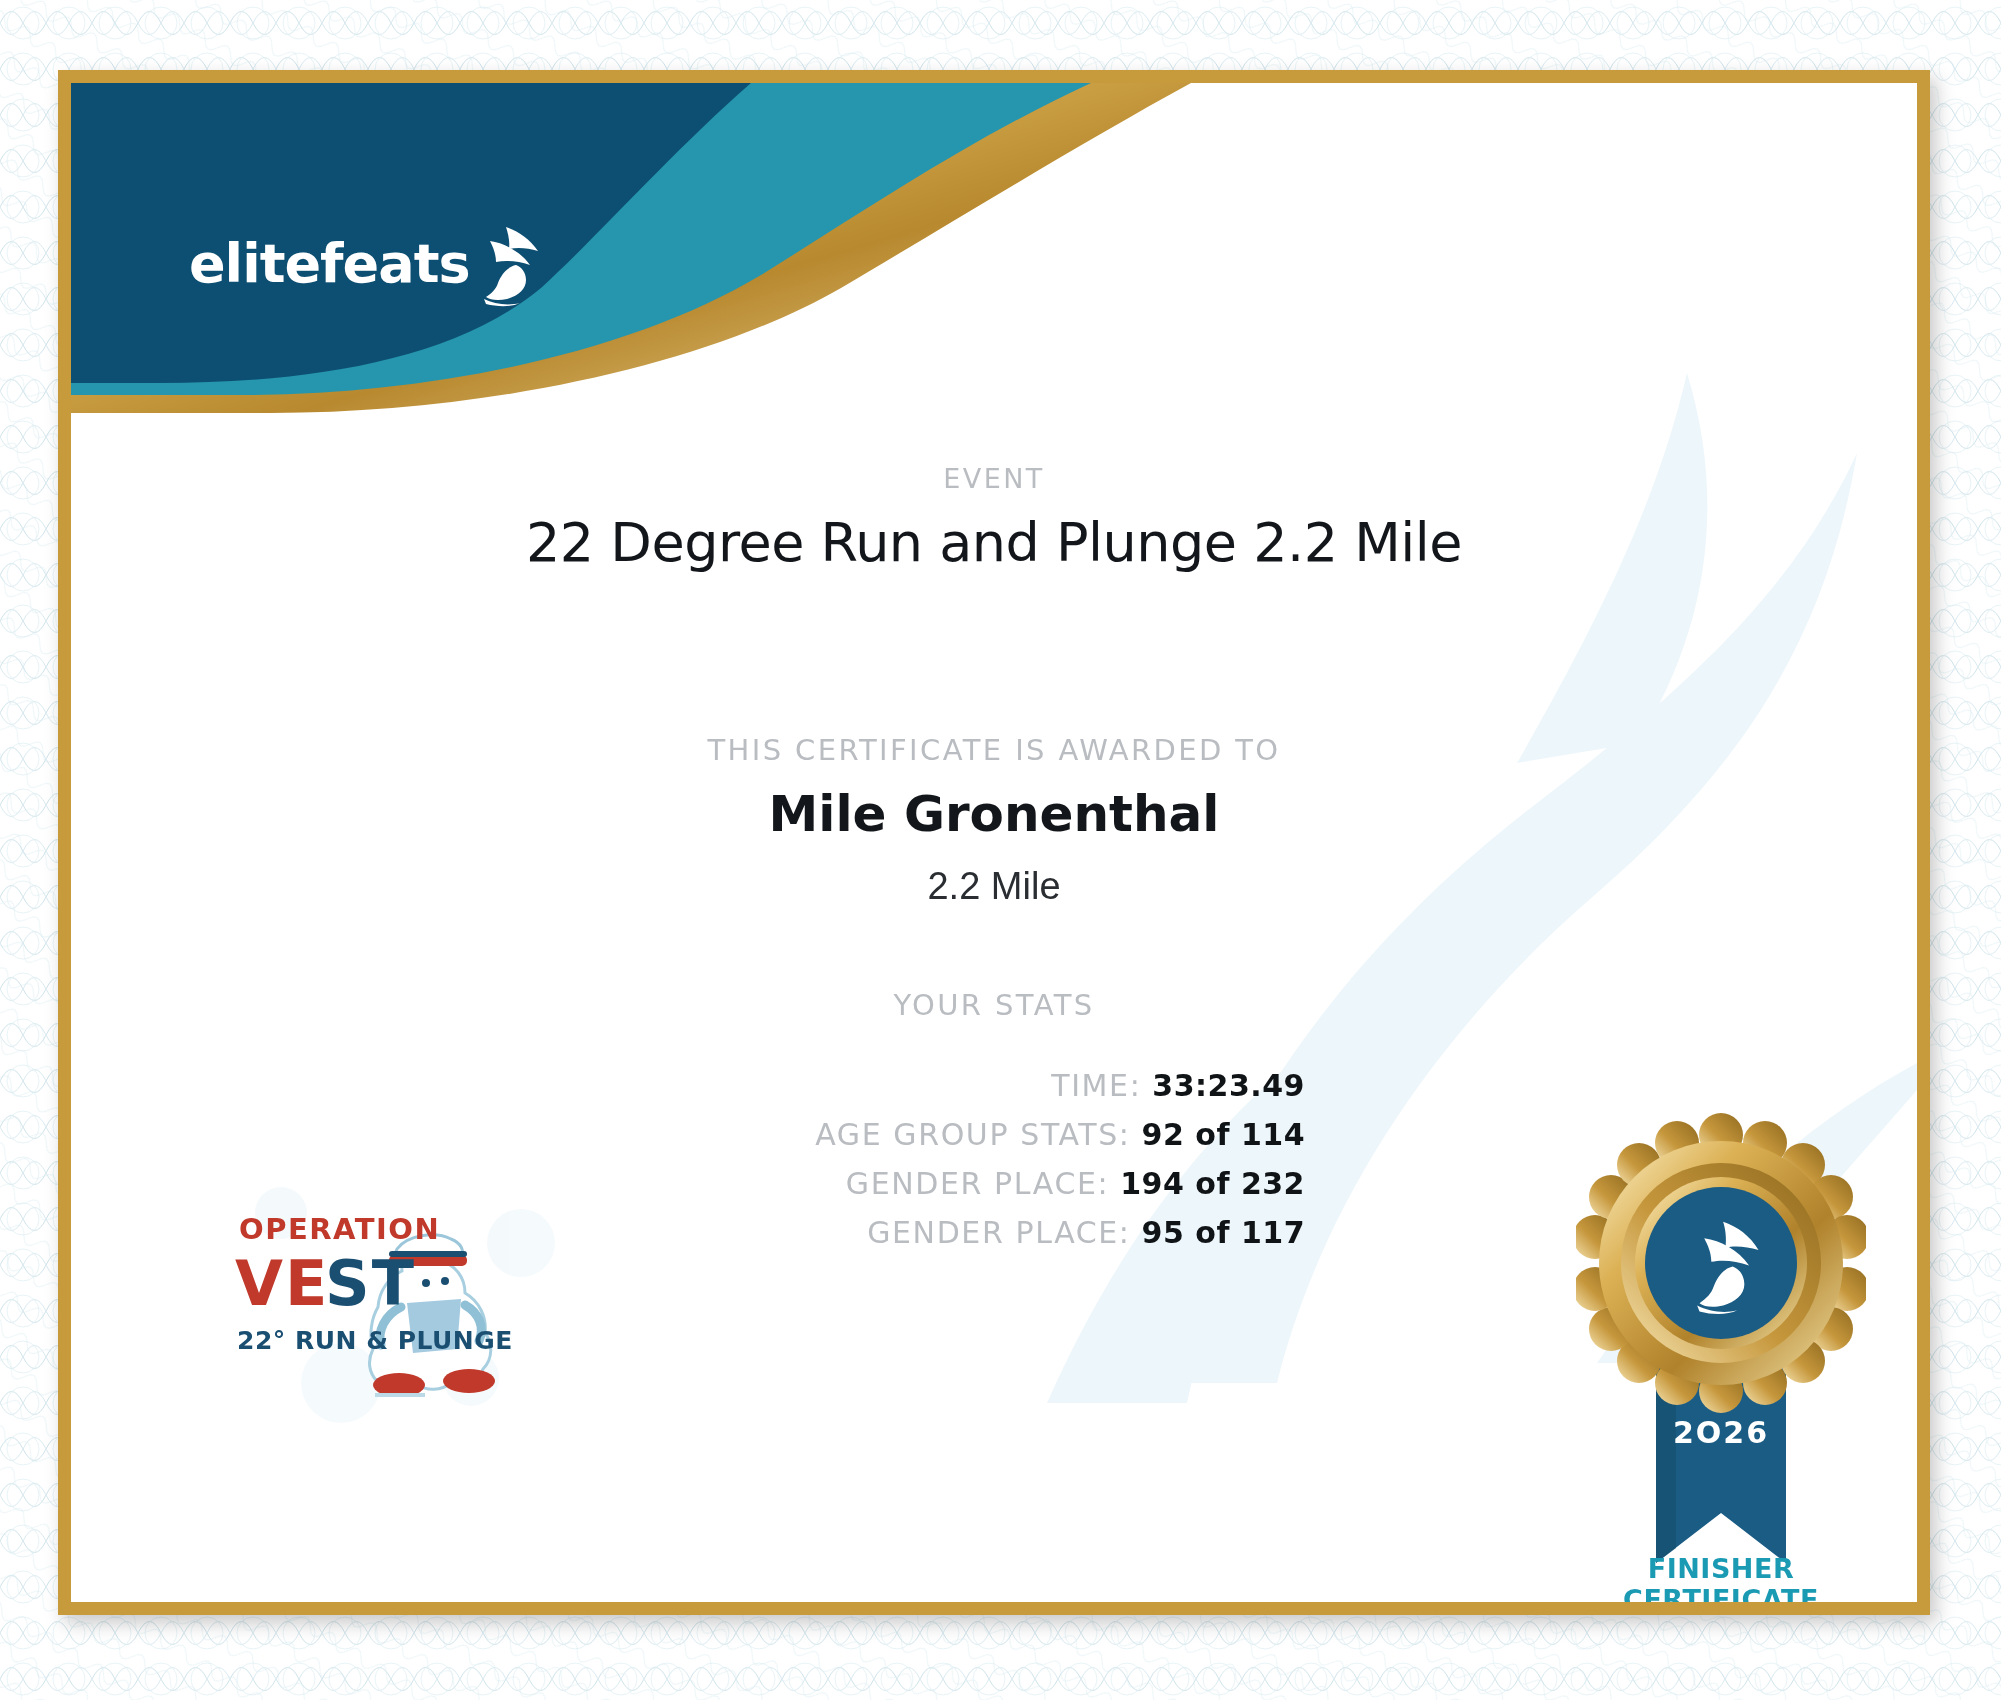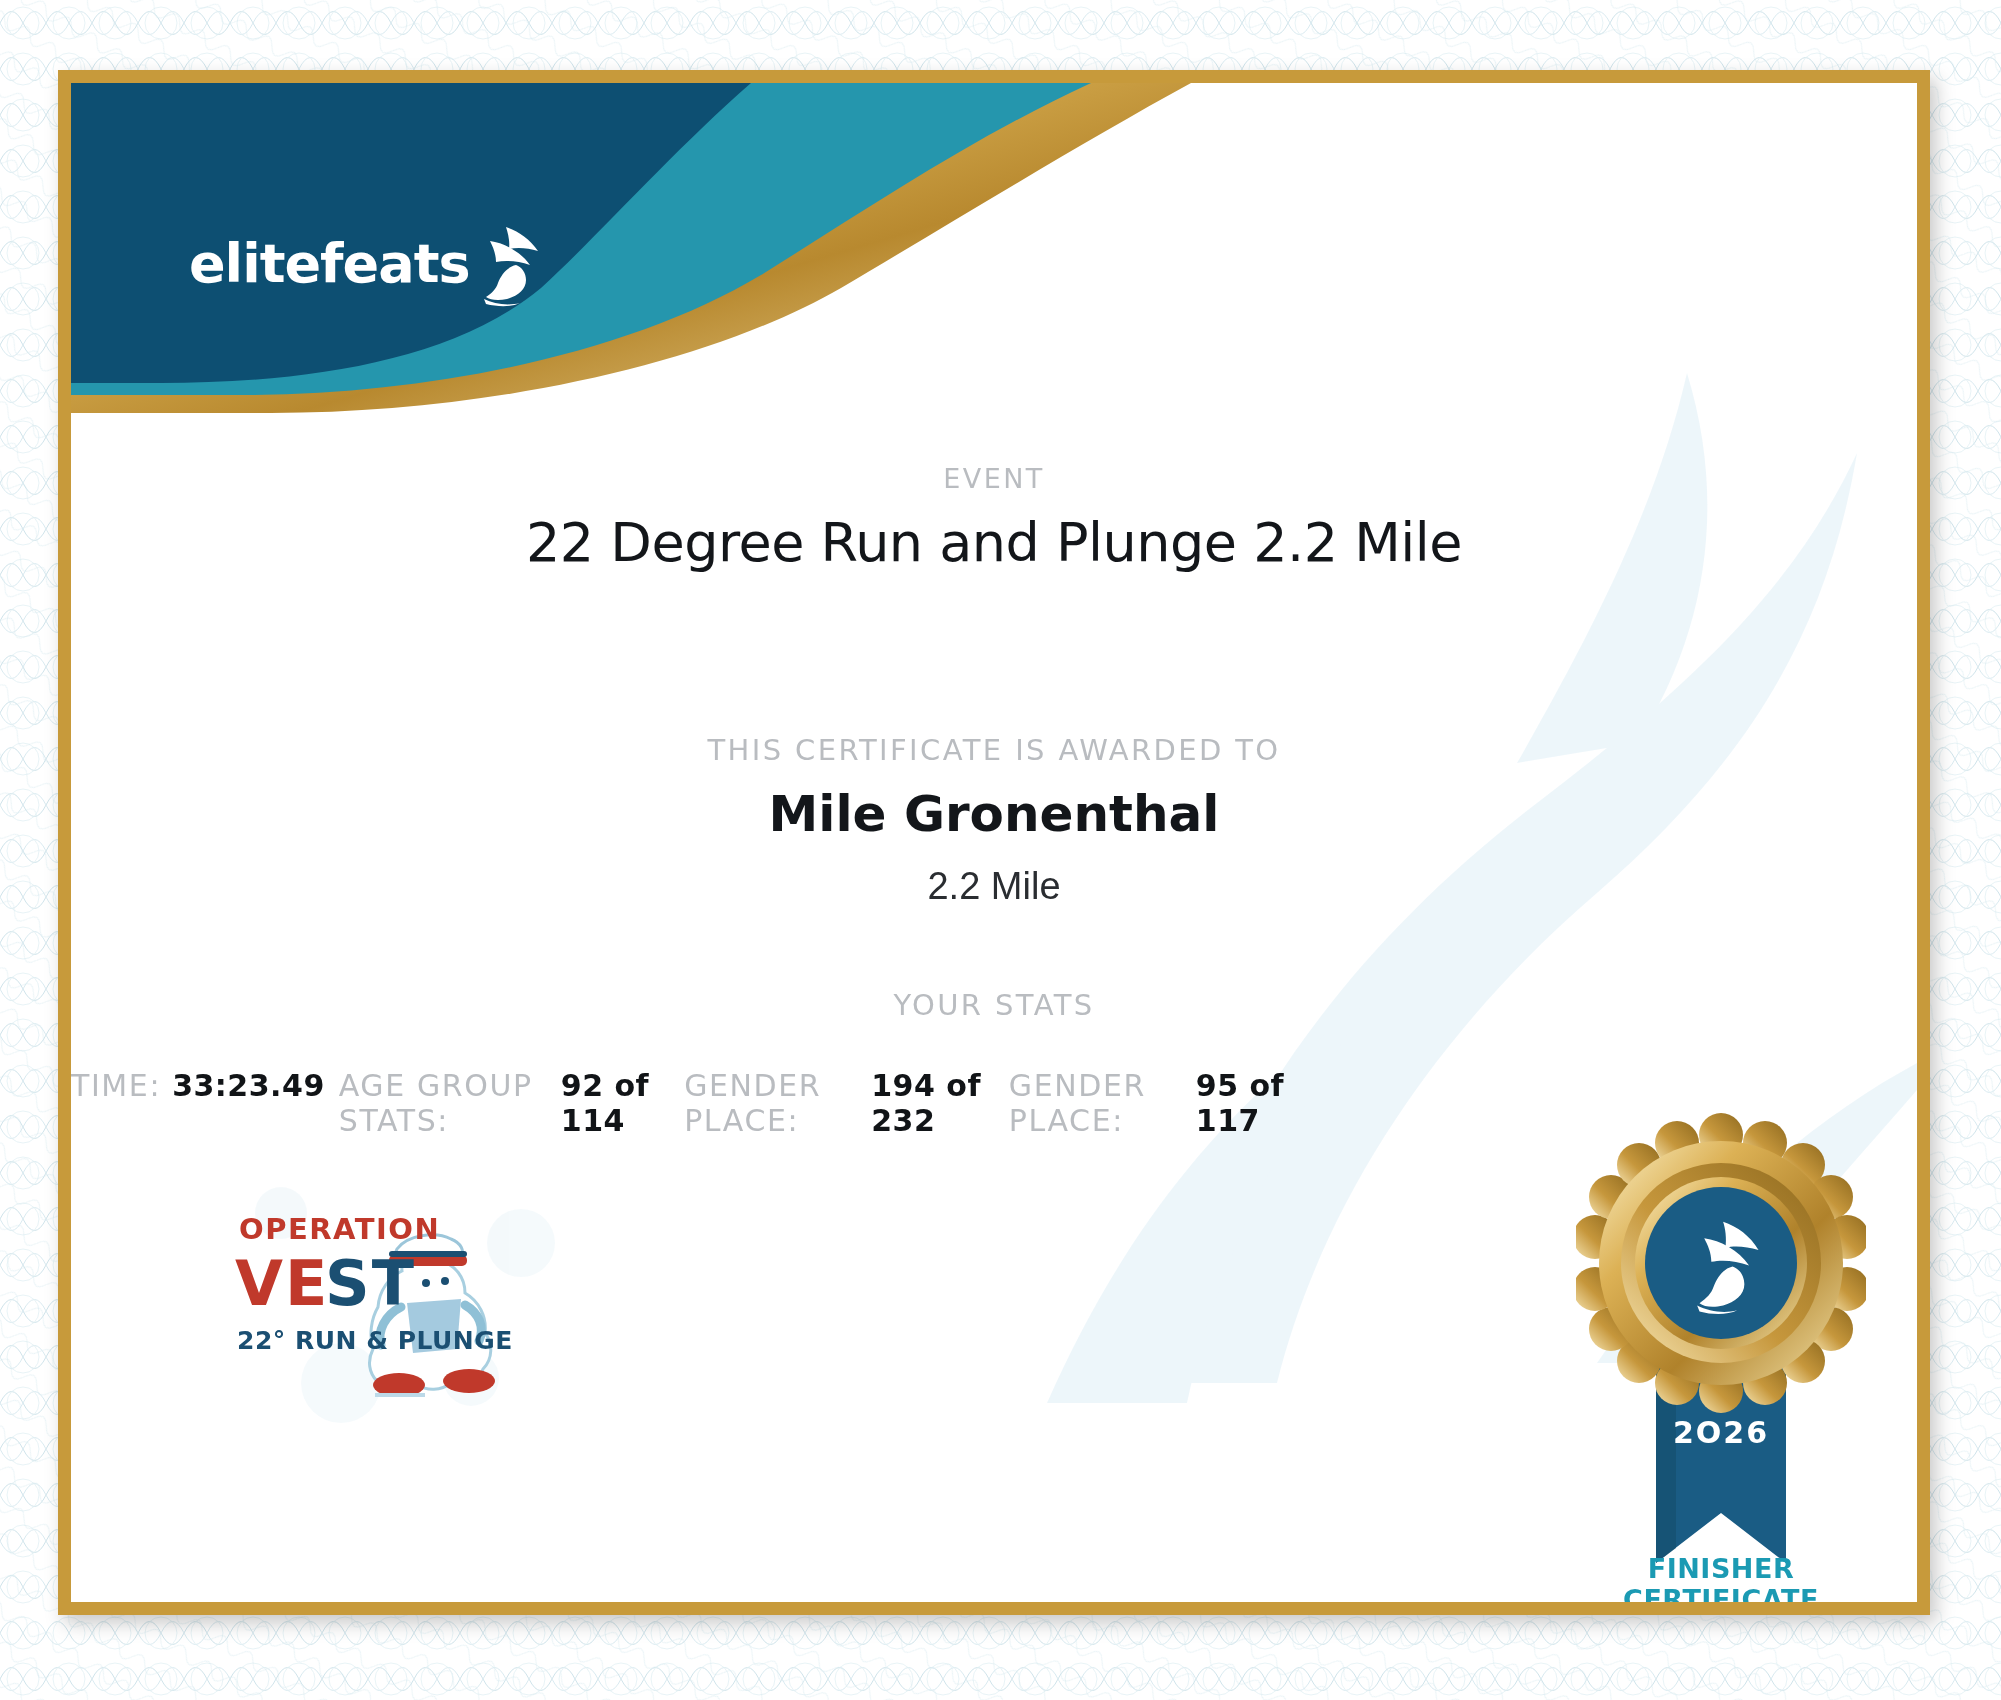--- a/index.html
+++ b/index.html
@@ -129,21 +129,21 @@
 
   #stats-label { top: 905px; font-size: 29px; }
 
   
   #stats {
     position: absolute;
     left: 0;
     top: 985px;
     width: 1234px;   
     display: flex;
-    flex-direction: row;
+    flex-direction: column;
     gap: 14px;
   }
   .stat-row {
     display: flex;
     justify-content: flex-end;
     align-items: baseline;
     gap: 11px;
     font-family: "DejaVu Sans", sans-serif;
     font-size: 30px;
   }

